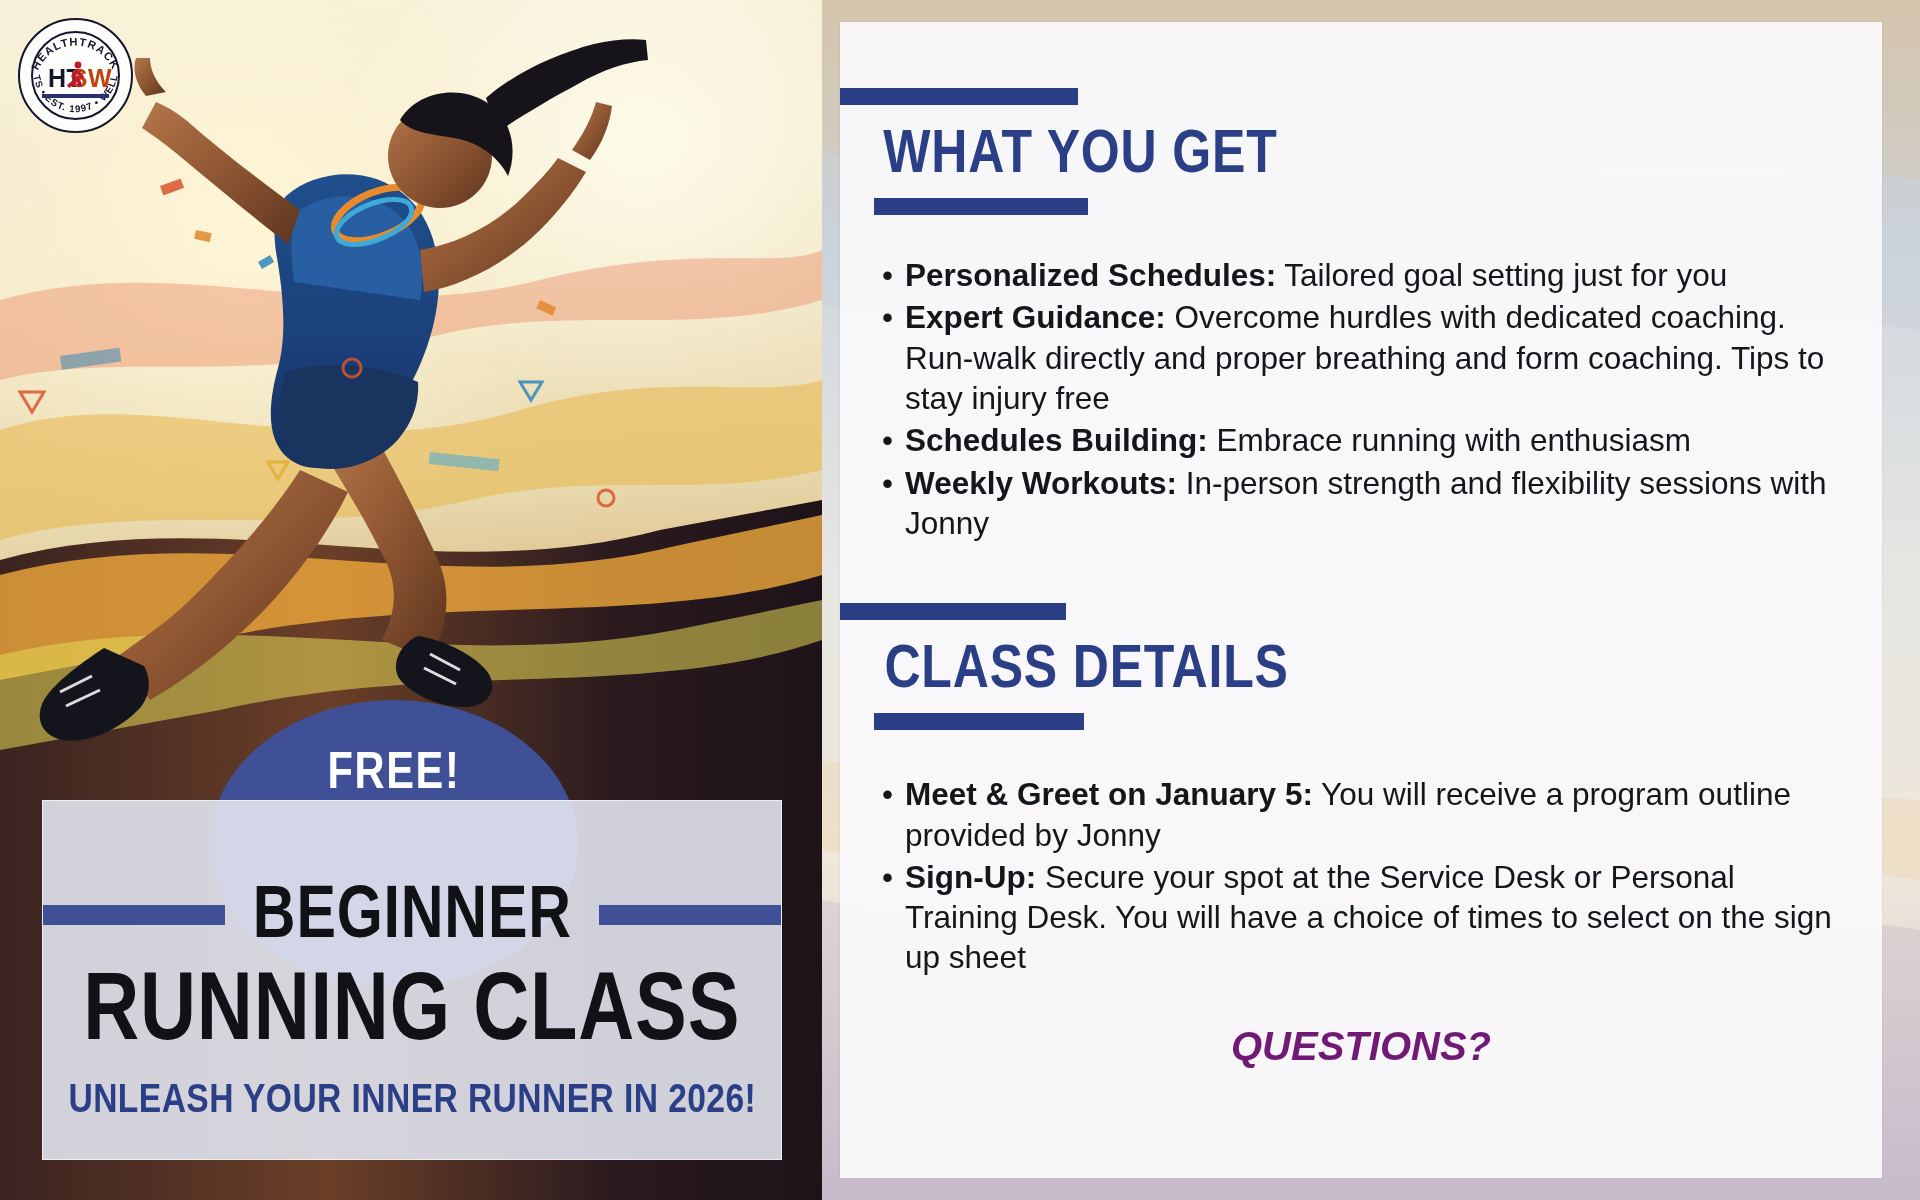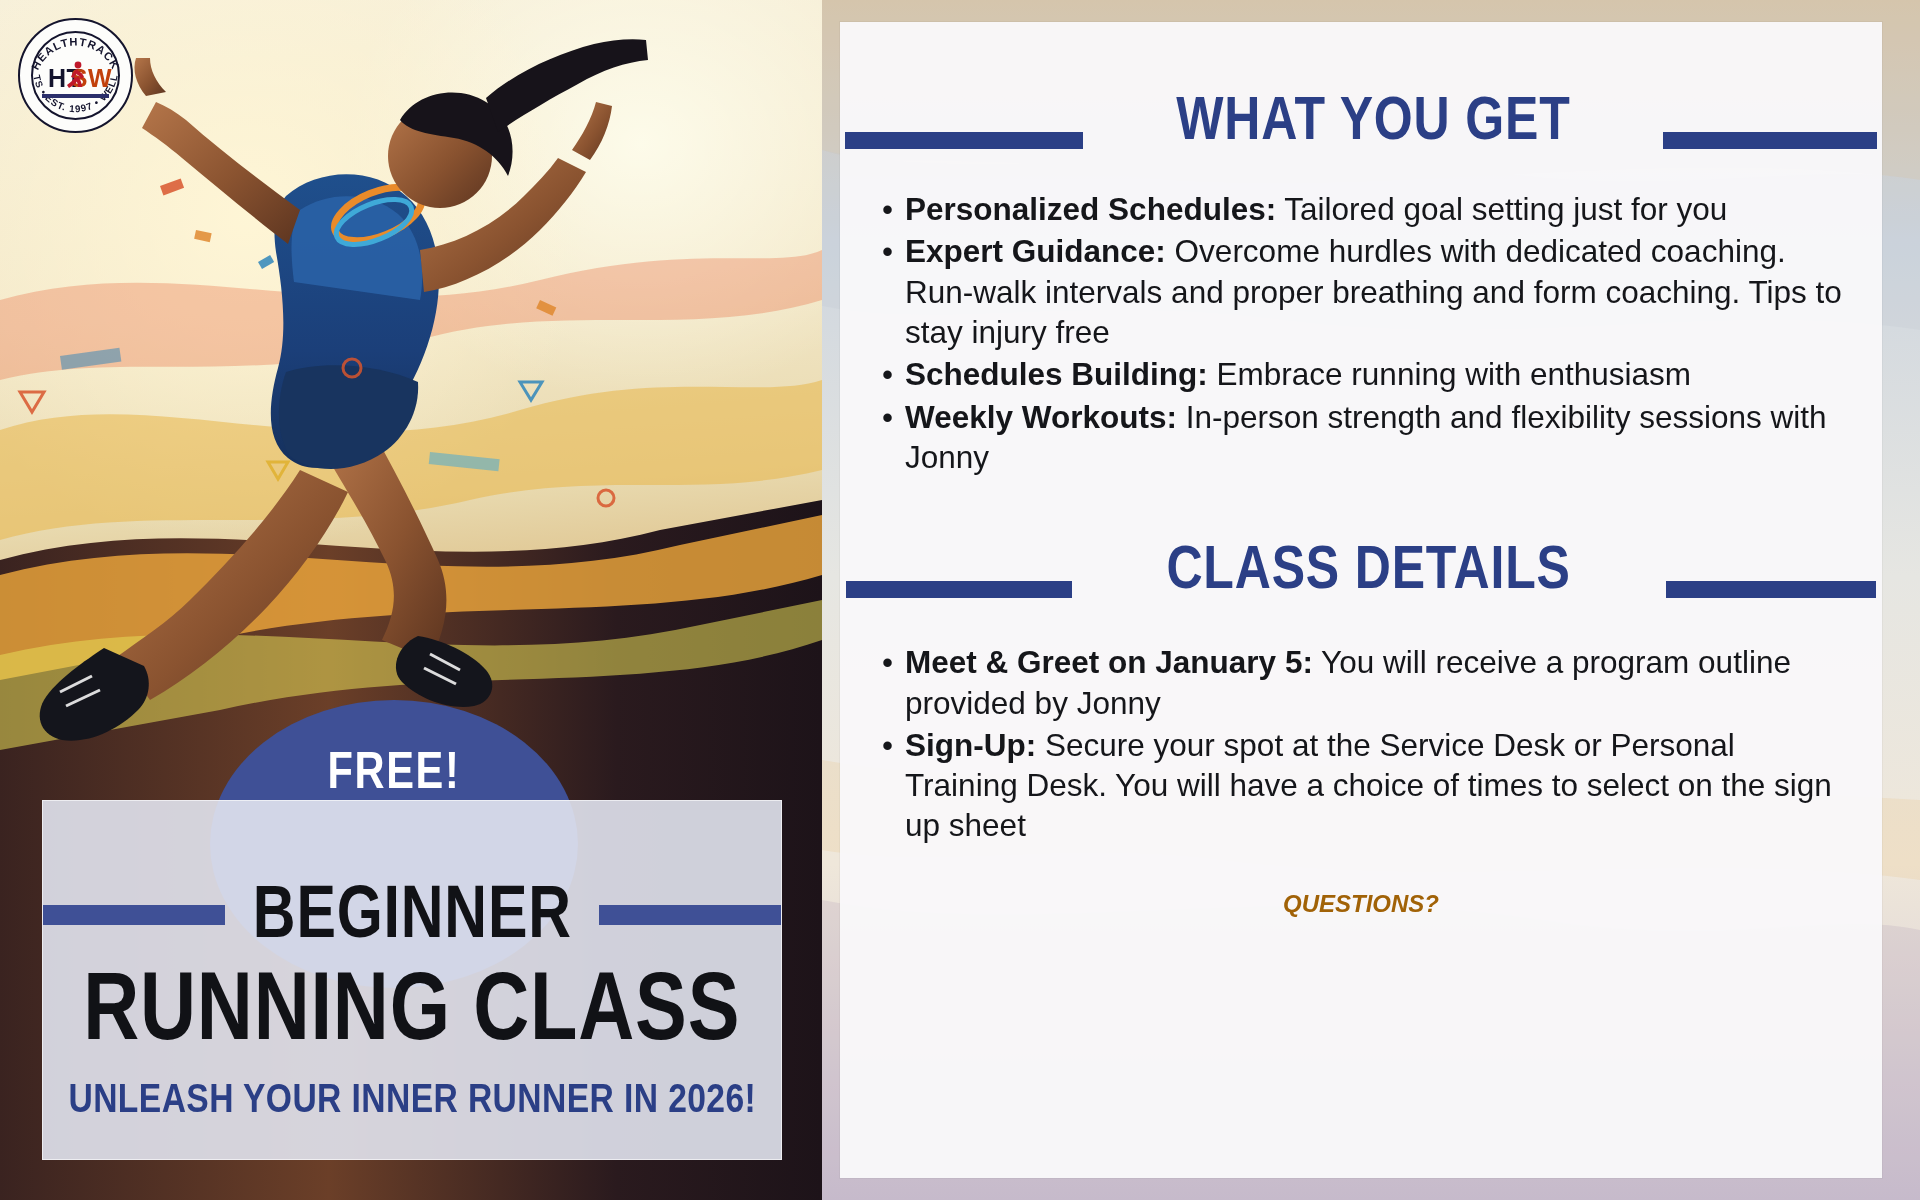--- a/index.html
+++ b/index.html
@@ -119,22 +119,23 @@
     overflow:hidden;
   }
   .right-wash { position:absolute; inset:0; opacity:.55; }
   .content-card {
     position:absolute; left:18px; top:22px; right:38px; bottom:22px;
     background:rgba(249,248,250,.96);
     box-shadow:0 0 0 1px rgba(0,0,0,.03);
   }
 
   .section-head {
-    display:flex; align-items:flex-end; justify-content:center; gap:16px;
+    display:flex; align-items:flex-start; justify-content:center; gap:16px;
     margin-top:66px;
+    flex-direction:column;
   }
   .sec-rule { height:17px; background:#2b3f86; flex:0 0 auto; }
   .sec-rule.left { width:238px; margin-right:34px; }
   .sec-rule.right { width:214px; margin-left:34px; }
   .sec-title {
     font-size:61px; font-weight:bold; color:#2b3f86; line-height:1;
     font-family:"Liberation Sans Narrow","Liberation Sans", sans-serif;
     transform:scaleX(.82); letter-spacing:1px; white-space:nowrap;
   }
   .section-head.details { margin-top:60px; }
@@ -151,21 +152,21 @@
   .bullet .dot { flex:0 0 auto; line-height:1.28; font-size:31.5px; }
   .bullet .body { flex:1 1 auto; }
   .bullet b { font-weight:bold; }
 
   .bullets.details { margin-top:44px; }
 
   .questions {
     text-align:center; margin-top:44px;
   }
   .q-title {
-    font-size:24px; font-weight:bold; font-style:italic; color:#a16207;
+    font-size:40px; font-weight:bold; font-style:italic; color:#701a75;
     font-family:"Liberation Sans", sans-serif; line-height:1.2;
   }
   .q-line {
     font-size:35px; font-weight:bold; color:#15161a; line-height:1.32;
     font-family:"Liberation Sans", sans-serif;
   }
 </style>
 </head>
 <body>
 
@@ -310,21 +311,21 @@
         <span class="sec-rule right"></span>
       </div>
 
       <div class="bullets">
         <div class="bullet">
           <span class="dot">•</span>
           <span class="body"><b>Personalized Schedules:</b><span> Tailored goal setting just for you</span></span>
         </div>
         <div class="bullet">
           <span class="dot">•</span>
-          <span class="body"><b>Expert Guidance:</b><span> Overcome hurdles with dedicated coaching.  Run-walk intervals and proper breathing and form coaching. Tips to stay injury free</span></span>
+          <span class="body"><b>Expert Guidance:</b><span> Overcome hurdles with dedicated coaching.  Run-walk directly and proper breathing and form coaching. Tips to stay injury free</span></span>
         </div>
         <div class="bullet">
           <span class="dot">•</span>
           <span class="body"><b>Schedules Building:</b><span> Embrace running with enthusiasm</span></span>
         </div>
         <div class="bullet">
           <span class="dot">•</span>
           <span class="body"><b>Weekly Workouts:</b><span> In-person strength and flexibility sessions with Jonny</span></span>
         </div>
       </div>

